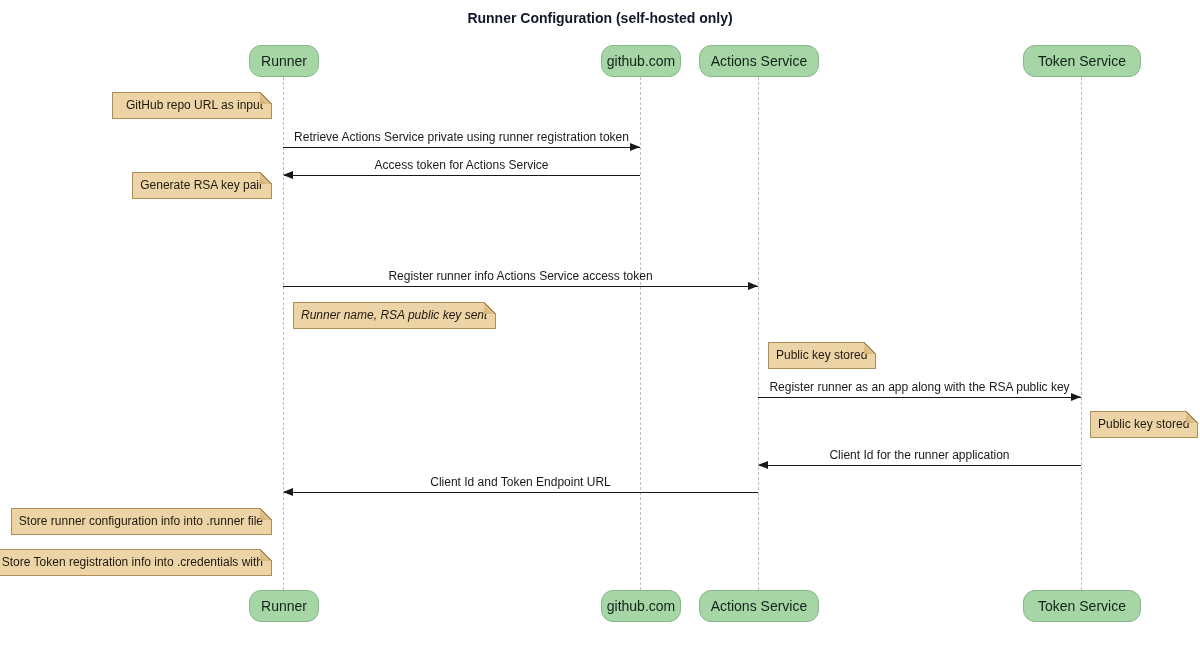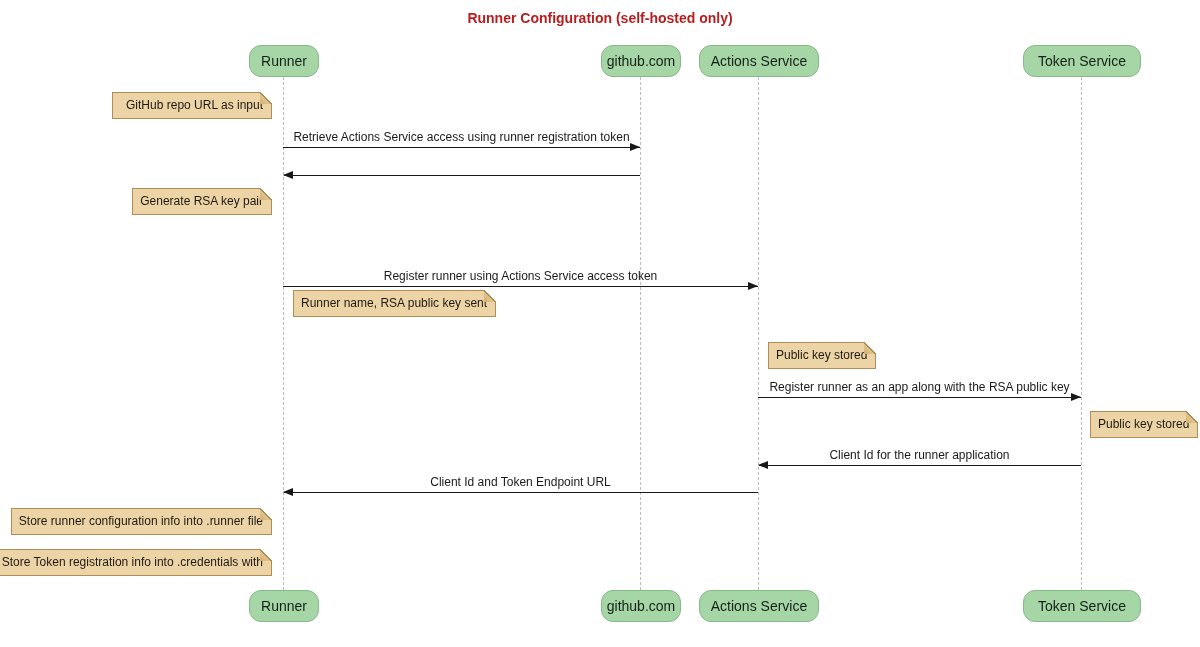--- a/index.html
+++ b/index.html
@@ -3,21 +3,21 @@
 <meta charset="utf-8">
 <style>
   html,body{margin:0;padding:0;background:#ffffff;}
   #canvas{
     position:relative;width:1200px;height:647px;background:#ffffff;
     font-family:"Liberation Sans","DejaVu Sans",sans-serif;color:#111;
     overflow:hidden;
   }
   .title{
     position:absolute;top:10px;left:0;width:1200px;text-align:center;
-    font-size:14px;font-weight:bold;color:#b91c1c;
+    font-size:14px;font-weight:bold;color:#0f172a;
   }
   .lifeline{
     position:absolute;top:77px;height:513px;width:0;
     border-left:1px dashed #bdbdbd;
   }
   .participant{
     position:absolute;height:30px;line-height:30px;text-align:center;
     background:#a6d5a6;border:1px solid #87b88a;border-radius:12px;
     font-size:14px;color:#14221a;box-sizing:content-box;white-space:nowrap;
   }
@@ -58,55 +58,56 @@
   <div class="participant" style="left:249px;top:45px;width:68px;">Runner</div>
   <div class="participant" style="left:601px;top:45px;width:78px;">github.com</div>
   <div class="participant" style="left:699px;top:45px;width:118px;">Actions Service</div>
   <div class="participant" style="left:1023px;top:45px;width:116px;">Token Service</div>
 
   <div class="participant" style="left:249px;top:590px;width:68px;">Runner</div>
   <div class="participant" style="left:601px;top:590px;width:78px;">github.com</div>
   <div class="participant" style="left:699px;top:590px;width:118px;">Actions Service</div>
   <div class="participant" style="left:1023px;top:590px;width:116px;">Token Service</div>
 
-  <div class="msg-label" style="left:283px;top:130px;width:357px;">Retrieve Actions Service access using runner registration token</div>
+  <div class="msg-label" style="left:283px;top:130px;width:357px;">Retrieve Actions Service private using runner registration token</div>
   <div class="msg-line" style="left:283px;top:147px;width:357px;"></div>
   <div class="head r" style="left:630px;top:143px;"></div>
 
+  <div class="msg-label" style="left:283px;top:158px;width:357px;">Access token for Actions Service</div>
   <div class="msg-line" style="left:284px;top:175px;width:356px;"></div>
   <div class="head l" style="left:283px;top:171px;"></div>
 
-  <div class="msg-label" style="left:283px;top:269px;width:475px;">Register runner using Actions Service access token</div>
+  <div class="msg-label" style="left:283px;top:269px;width:475px;">Register runner info Actions Service access token</div>
   <div class="msg-line" style="left:283px;top:286px;width:475px;"></div>
   <div class="head r" style="left:748px;top:282px;"></div>
 
   <div class="msg-label" style="left:758px;top:380px;width:323px;">Register runner as an app along with the RSA public key</div>
   <div class="msg-line" style="left:758px;top:397px;width:323px;"></div>
   <div class="head r" style="left:1071px;top:393px;"></div>
 
   <div class="msg-label" style="left:758px;top:448px;width:323px;">Client Id for the runner application</div>
   <div class="msg-line" style="left:759px;top:465px;width:322px;"></div>
   <div class="head l" style="left:758px;top:461px;"></div>
 
   <div class="msg-label" style="left:283px;top:475px;width:475px;">Client Id and Token Endpoint URL</div>
   <div class="msg-line" style="left:284px;top:492px;width:474px;"></div>
   <div class="head l" style="left:283px;top:488px;"></div>
 
   <div class="note" style="right:928px;top:92px;padding-left:13px;">
     <span>GitHub repo URL as input</span>
     <span class="fold"></span>
   </div>
 
-  <div class="note" style="right:928px;top:188px;margin-left:28px;">
+  <div class="note" style="right:928px;top:172px;margin-left:28px;">
     <span>Generate RSA key pair</span>
     <span class="fold"></span>
   </div>
 
 
-  <div class="note" style="left:293px;top:290px;">
+  <div class="note" style="left:293px;top:302px;font-style:italic;">
     <span>Runner name, RSA public key sent</span>
     <span class="fold"></span>
   </div>
 
   <div class="note" style="left:768px;top:342px;">
     <span>Public key stored</span>
     <span class="fold"></span>
   </div>
 
   <div class="note" style="left:1090px;top:411px;">

